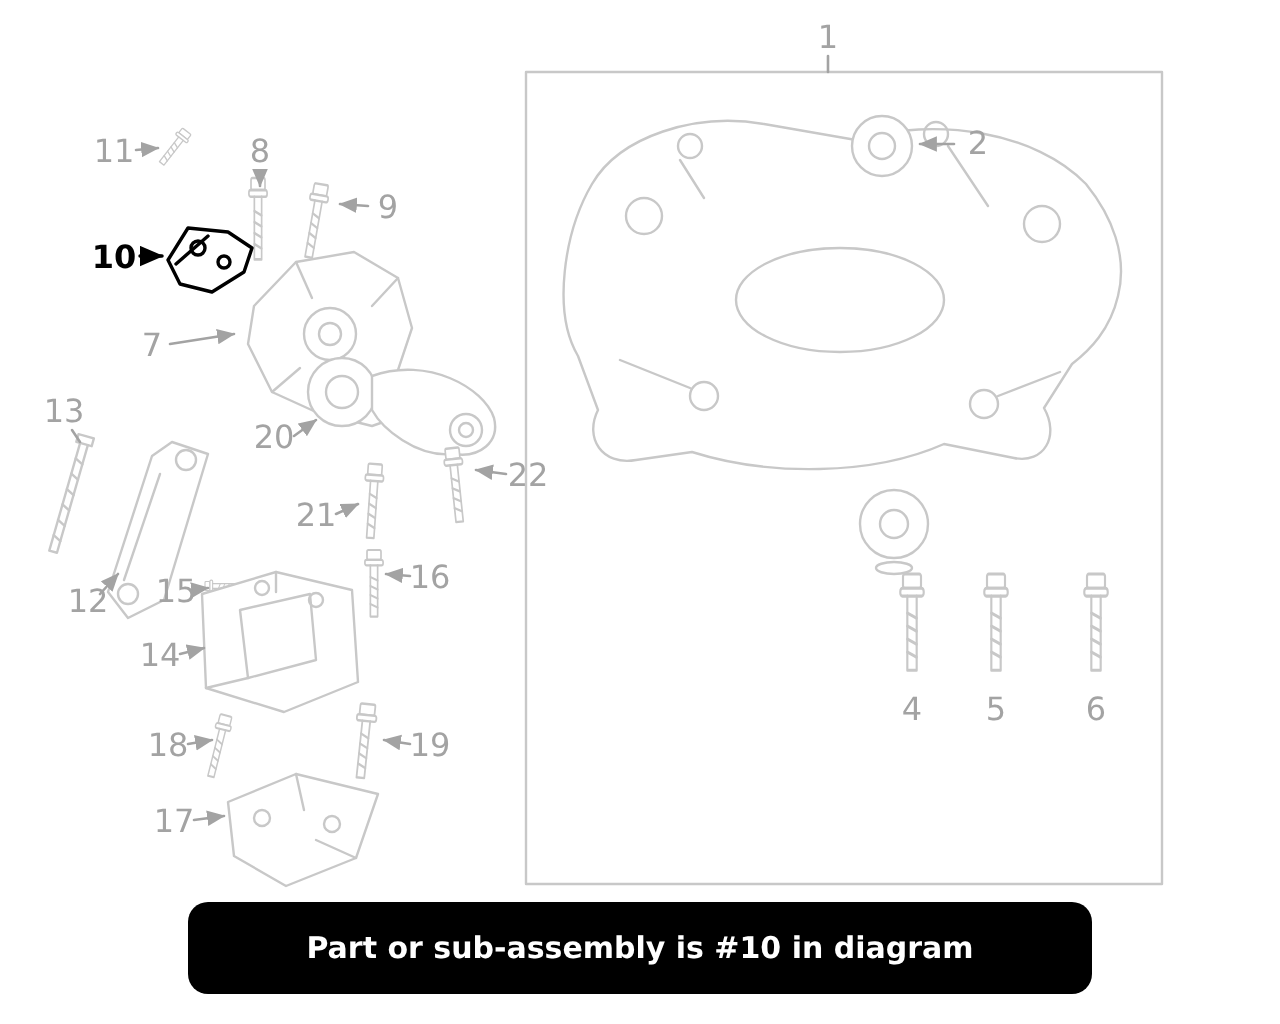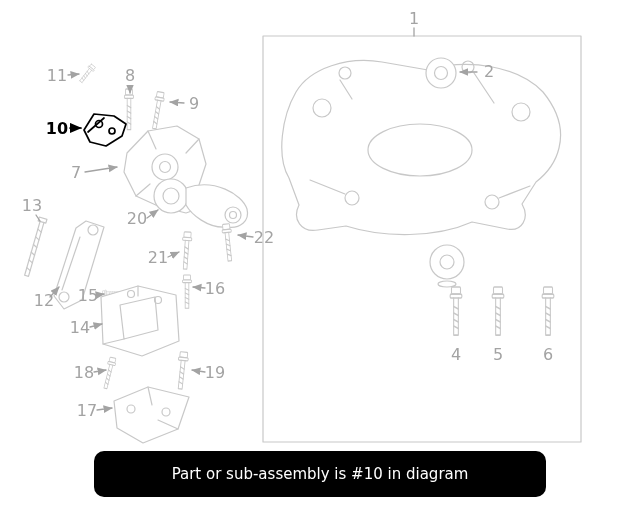--- a/index.html
+++ b/index.html
@@ -42,20 +42,21 @@
     background: var(--caption-bg, #000000);
     color: var(--caption-fg, #ffffff);
     border-radius: 10px;
     display: flex;
     flex-direction: column;
     align-items: center;
     justify-content: center;
     font-size: 15px;
     line-height: 1.4;
     text-align: center;
+    font-weight: bold;
   }
 </style>
 </head>
 <body>
 
 <div id="stage">
 
   <svg id="diagram-svg" width="640" height="450" viewBox="0 0 640 450">
     <defs>
       <marker id="arrow-gray" markerWidth="8" markerHeight="7" refX="6.5" refY="3" orient="auto">

